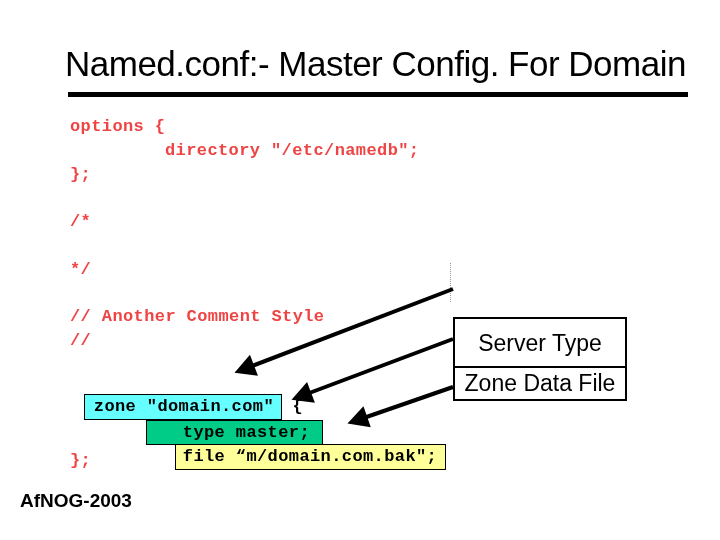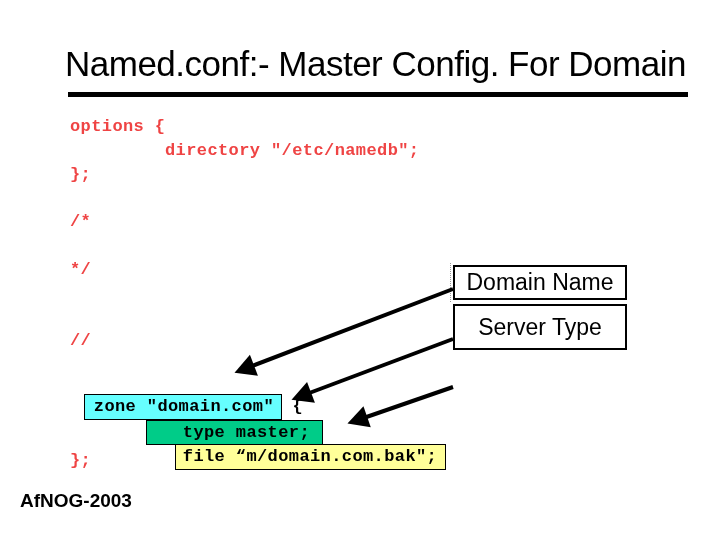--- a/index.html
+++ b/index.html
@@ -98,36 +98,37 @@
   <div class="title">Named.conf:- Master Config. For Domain</div>
   <div class="title-rule"></div>
 
   <div class="code-line" style="left:50px; top:115px;">options {</div>
   <div class="code-line" style="left:145px; top:139px;">directory "/etc/namedb";</div>
   <div class="code-line" style="left:50px; top:163px;">};</div>
 
   <div class="code-line" style="left:50px; top:210px;">/*</div>
   <div class="code-line" style="left:50px; top:258px;">*/</div>
 
+  <div class="code-line" style="left:50px; top:305px;">// Another Comment Style</div>
   <div class="code-line" style="left:50px; top:329px;">//</div>
 
   <div class="hl-row" style="left:46px; top:376px;">
     <span class="hl hl-cyan" style="background-color: rgb(102, 255, 255);">zone "domain.com"</span><span class="after-hl"> {</span>
   </div>
   <div class="hl-row" style="left:108px; top:402px;">
     <span class="hl hl-teal" style="background-color: rgb(0, 204, 136);">type master;</span>
   </div>
   <div class="hl-row" style="left:137px; top:426px;">
     <span class="hl hl-yellow" style="background-color: rgb(255, 255, 153);">file “m/domain.com.bak";</span>
   </div>
   <div class="code-line" style="left:50px; top:449px;">};</div>
 
   <div class="sel-artifact"></div>
-  <div class="label-box" style="top:265px;">Domain Name</div>
-  <div class="label-box" style="top:304px; height:46px;">Server Type</div>
+  <div class="label-box" style="top:317px; height:52px;">Server Type</div>
+  <div class="label-box" style="top:366px;">Zone Data File</div>
 
   <svg class="arrow-layer" width="720" height="540" viewBox="0 0 720 540">
     <defs>
       <marker id="arrowhead" markerWidth="6" markerHeight="6" refX="4.2" refY="3" orient="auto">
         <path d="M0.2,0.2 L5.4,3 L0.2,5.8 z" fill="#000000"></path>
       </marker>
     </defs>
     <line x1="433" y1="289" x2="219" y2="371" stroke="#000000" stroke-width="4" marker-end="url(#arrowhead)"></line>
     <line x1="433" y1="339" x2="276" y2="398" stroke="#000000" stroke-width="4" marker-end="url(#arrowhead)"></line>
     <line x1="433" y1="387" x2="332" y2="422" stroke="#000000" stroke-width="4" marker-end="url(#arrowhead)"></line>

